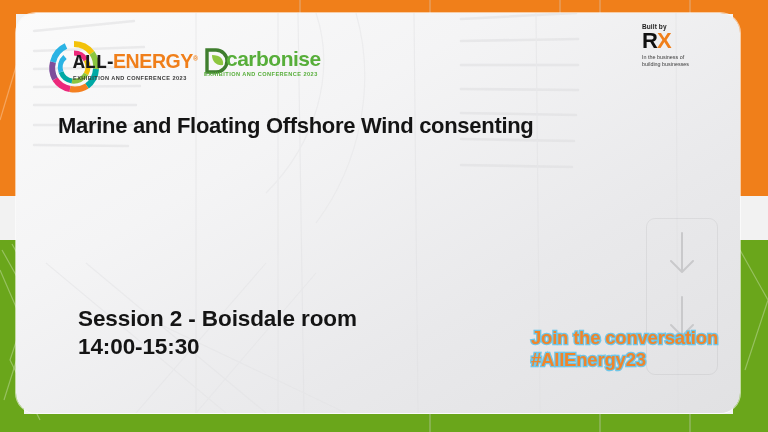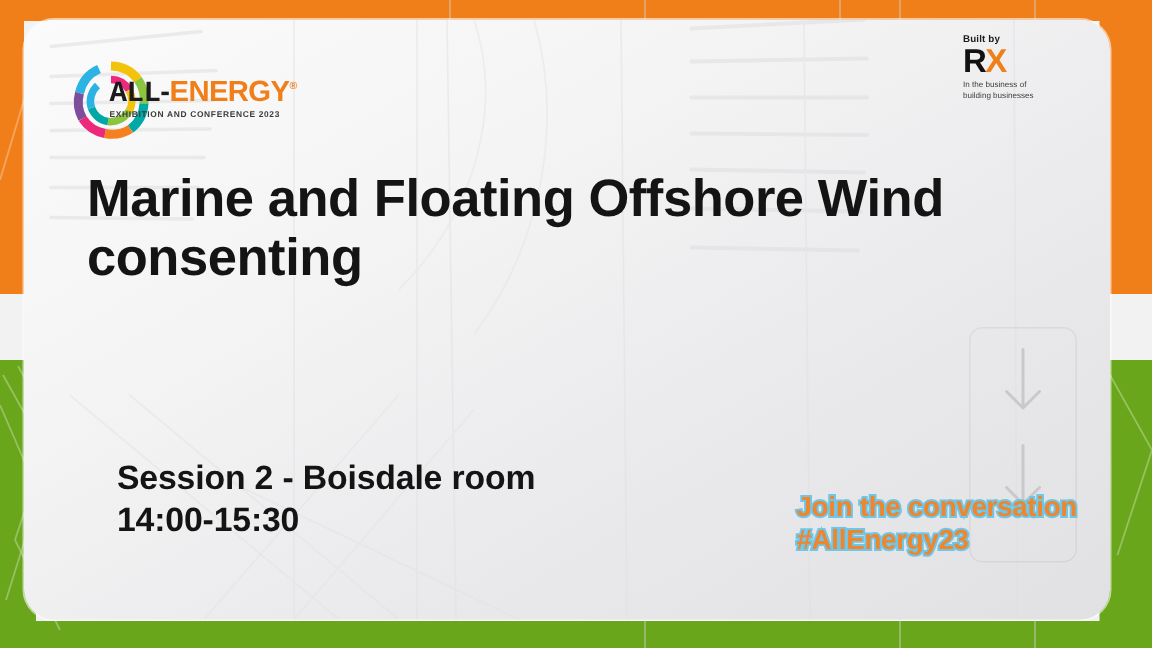--- a/index.html
+++ b/index.html
@@ -60,21 +60,21 @@
   
   .rx-logo{position:absolute;right:28px;top:10px;text-align:left;width:70px;}
   .rx-built{font-size:6.5px;font-weight:bold;color:#1b1b1b;letter-spacing:.1px;margin-bottom:1px;}
   .rx-mark{font-size:22px;font-weight:bold;color:#111;line-height:.95;letter-spacing:-1px;}
   .rx-mark .x{color:#F07F1A;}
   .rx-tag{font-size:5.4px;color:#3b3b3b;line-height:1.35;margin-top:2px;}
 
   
   .title{
     position:absolute;left:42px;top:101px;width:680px;
-    font-size:35px;font-weight:bold;color:#141414;line-height:1.1;
+    font-size:22px;font-weight:bold;color:#141414;line-height:1.1;
     letter-spacing:-.3px;
   }
   .quote{
     position:absolute;left:42px;top:180px;width:690px;
     font-size:28px;font-weight:400;color:#1a1a1a;line-height:1.24;
     letter-spacing:-.25px;
   }
   .session{
     position:absolute;left:42px;top:292px;width:500px;
     font-size:22.5px;font-weight:bold;color:#141414;line-height:1.26;
@@ -203,20 +203,28 @@
           </g>
         </svg>
         <div class="ae-text-wrap">
           <div class="ae-main">
             <span class="ae-all">ALL</span><span class="ae-dash">-</span><span class="ae-energy">ENERGY</span><span class="ae-tm">®</span>
           </div>
           <div class="ae-sub">EXHIBITION AND CONFERENCE 2023</div>
         </div>
       </div>
 
+      <div class="dcarb-logo">
+        <svg class="dc-d" viewBox="0 0 26 26">
+          <path d="M3 2 H12 A11 11 0 0 1 12 24 H3 Z" fill="none" stroke="#3F7E2E" stroke-width="3.4"></path>
+          <path d="M8 7 C 16 7, 20 11, 19 17 C 13 18, 8 14, 8 7 Z" fill="#8DC63F"></path>
+        </svg>
+        <div class="dc-word">carbonise</div>
+        <div class="dc-sub">EXHIBITION AND CONFERENCE 2023</div>
+      </div>
     </div>
 
     <div class="rx-logo">
       <div class="rx-built">Built by</div>
       <div class="rx-mark"><span>R</span><span class="x">X</span></div>
       <div class="rx-tag">
         <div>In the business of</div>
         <div>building businesses</div>
       </div>
     </div>

